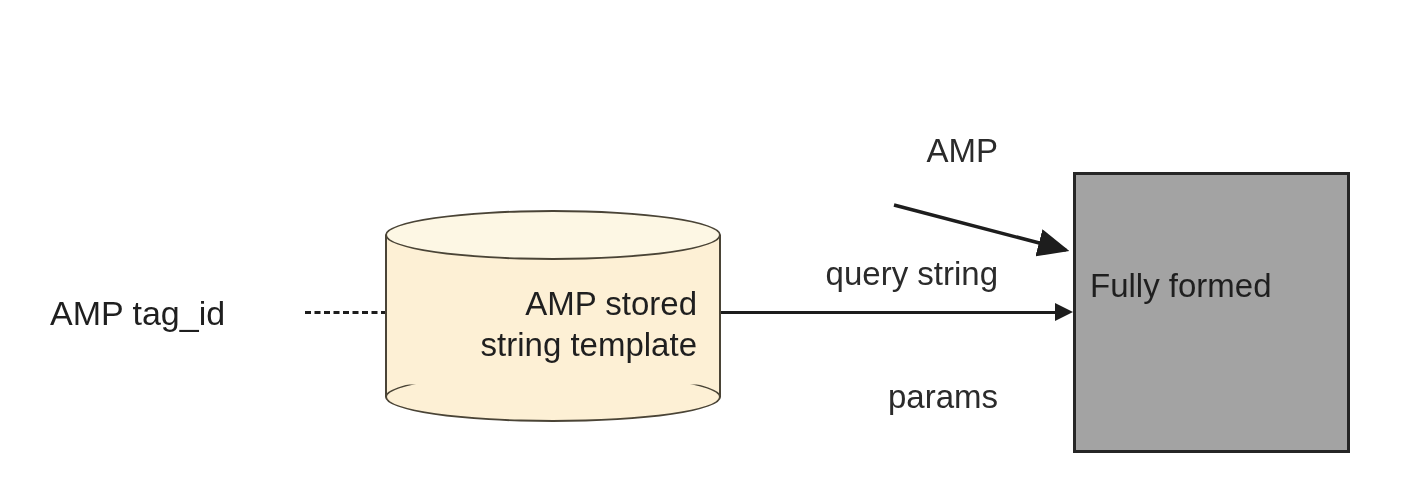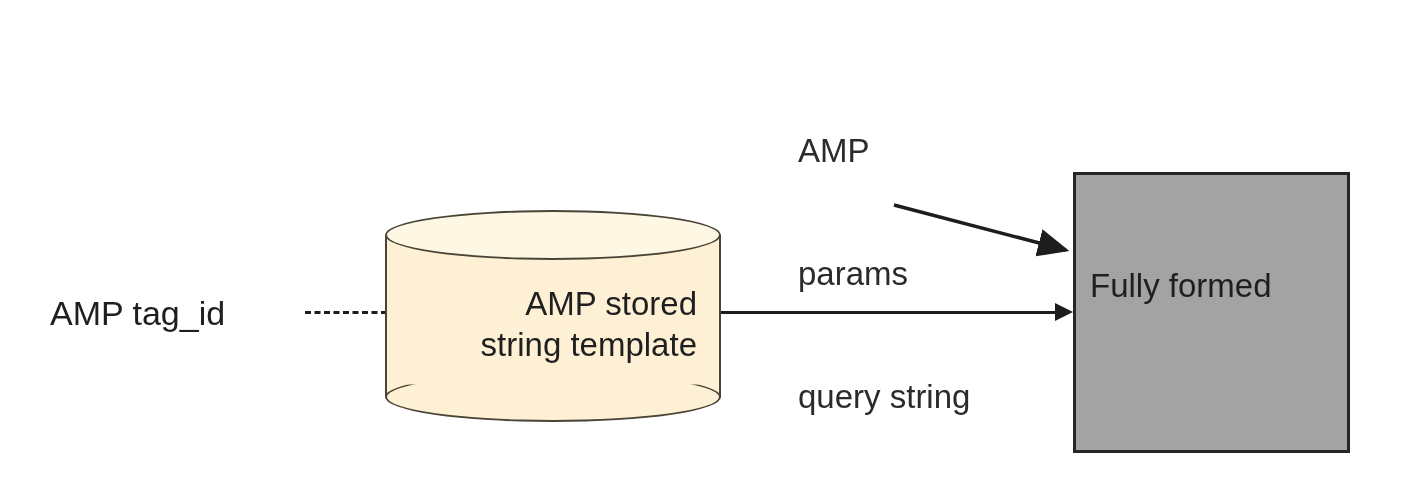--- a/index.html
+++ b/index.html
@@ -128,21 +128,21 @@
     top: 195px;
     width: 185px;
     height: 65px;
   }
 
   
   #qs-label {
     left: 798px;
     top: 48px;
     width: 200px;
-    text-align: left;
+    text-align: right;
     color: #2b2b2b;
     font-size: 33px;
     line-height: 41px;
   }
 
   
   #ortb-box {
     position: absolute;
     left: 1073px;
     top: 172px;
@@ -192,22 +192,22 @@
     <defs>
       <marker id="dArrowHead" markerWidth="9" markerHeight="8" refX="8" refY="4" orient="auto">
         <polygon points="0,0 9,4 0,8" fill="#1d1d1d"></polygon>
       </marker>
     </defs>
     <line x1="4" y1="10" x2="176" y2="55" stroke="#1d1d1d" stroke-width="3.5" marker-end="url(#dArrowHead)"></line>
   </svg>
 
   <div class="label" id="qs-label">
     <div>AMP</div>
+    <div>query string</div>
     <div>params</div>
-    <div>query string</div>
   </div>
 
   <div id="ortb-box">
     <div class="box-text">
       <div>Fully formed</div>
     </div>
   </div>
 
 </div>
 

